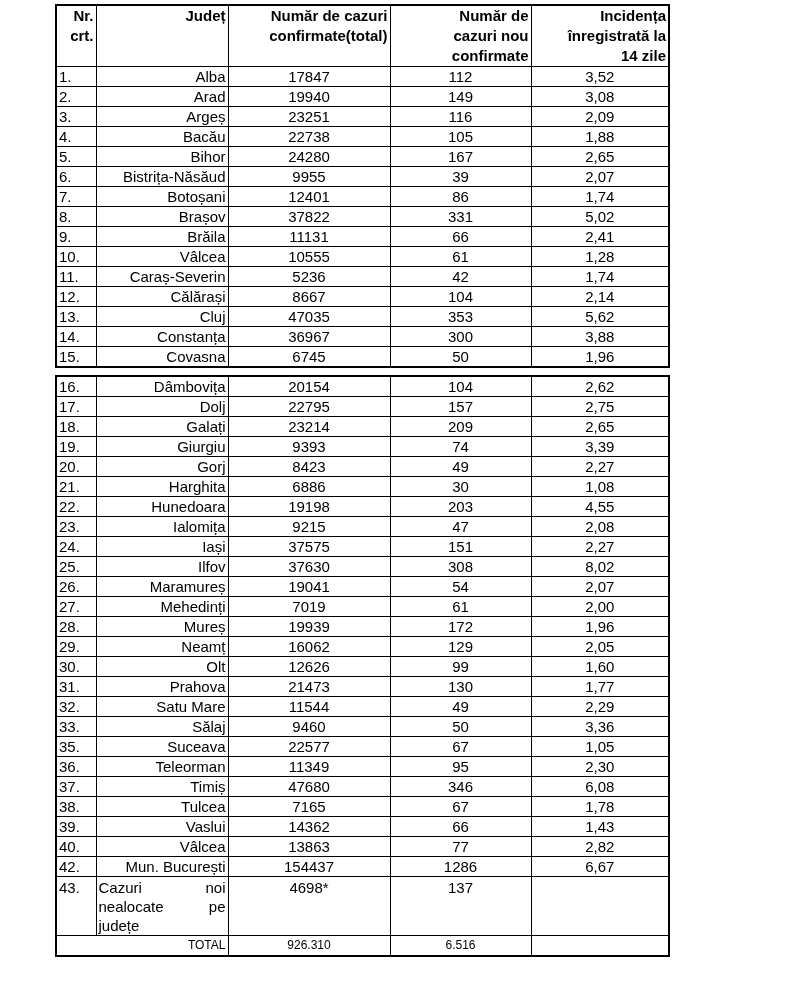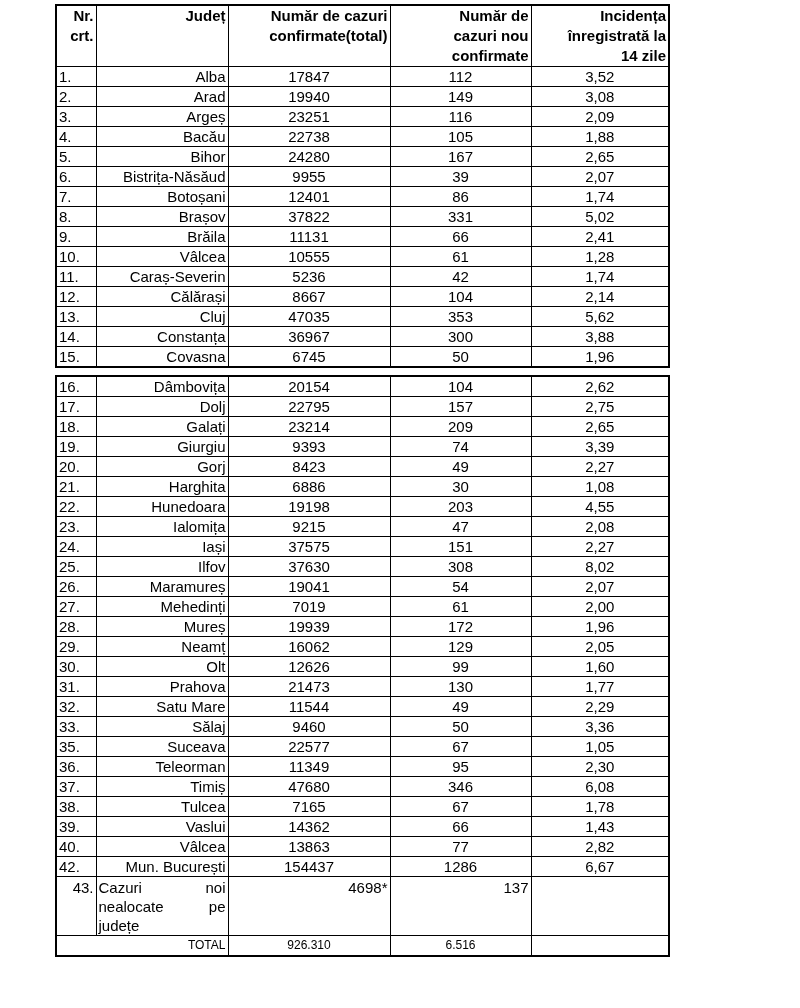--- a/index.html
+++ b/index.html
@@ -38,21 +38,21 @@
   }
   table.covid-table td {
     height: 19px;
     line-height: 19px;
     padding: 0 2px;
     vertical-align: middle;
   }
   td.c-nr   { text-align: left; padding-left: 5px; }
   td.c-name { text-align: right; padding-left: 7px; padding-right: 7px; }
   td.c-num  { text-align: center; }
-  tr.tall td { height: 58px; vertical-align: top; line-height: 19px; padding-top: 1px; text-align: right; }
+  tr.tall td { height: 58px; vertical-align: top; line-height: 19px; padding-top: 1px; }
   tr.tall td.c-name { text-align: justify; white-space: normal; }
   .tbl-gap { height: 7px; }
   tr.total-row td { font-size: 12px; }
 </style>
 </head>
 <body>
 
 <div class="page">
 
   <table class="covid-table">

